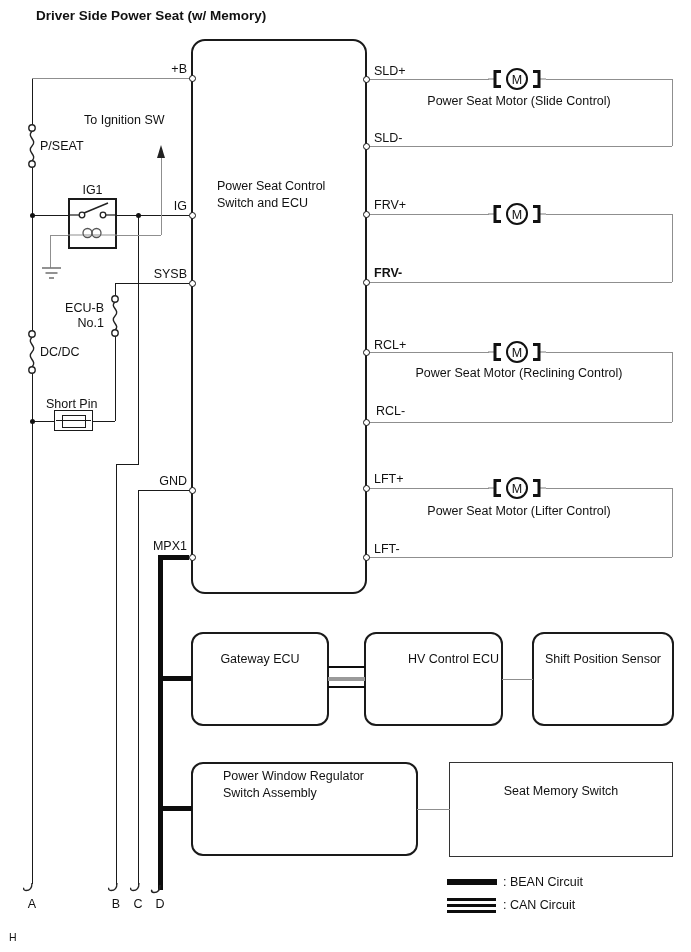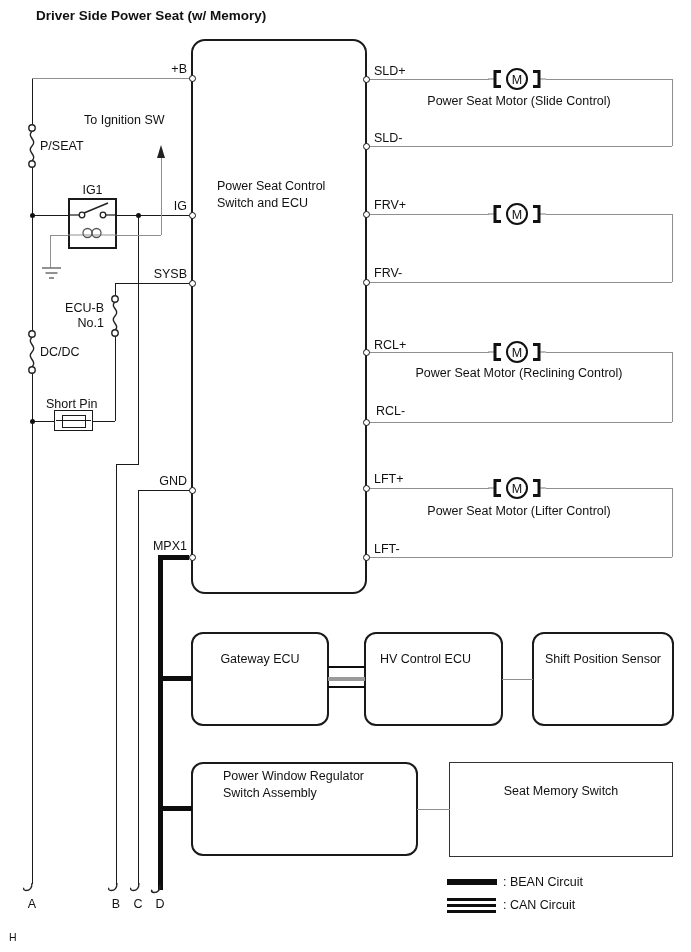--- a/index.html
+++ b/index.html
@@ -34,21 +34,21 @@
   <div class="box" style="left:191px;top:39px;width:176px;height:555px;border-radius:14px;"></div>
   <div class="lbl two" style="left:217px;top:150px;line-height:16.5px;margin-top:28px;">
     <span>Power Seat Control</span>
     <span>Switch and ECU</span>
   </div>
 
   <div class="box" style="left:191px;top:632px;width:138px;height:94px;"></div>
   <div class="lbl c" style="left:191px;top:652px;width:138px;">Gateway ECU</div>
 
   <div class="box" style="left:364px;top:632px;width:139px;height:94px;"></div>
-  <div class="lbl c" style="left:364px;top:652px;width:123px;">HV Control ECU</div>
+  <div class="lbl c" style="left:376px;top:652px;width:123px;text-align:right;">HV Control ECU</div>
 
   <div class="box" style="left:532px;top:632px;width:142px;height:94px;"></div>
   <div class="lbl c" style="left:532px;top:652px;width:142px;">Shift Position Sensor</div>
 
   <div class="box" style="left:191px;top:762px;width:227px;height:94px;"></div>
   <div class="lbl two" style="left:223px;top:768px;line-height:16.5px;">
     <span>Power Window Regulator</span>
     <span>Switch Assembly</span>
   </div>
 
@@ -175,21 +175,21 @@
   <div class="hg" style="left:369px;top:281.5px;width:303px;"></div>
   <svg style="left:488px;top:201px;" width="58" height="26" viewBox="0 0 58 26">
     <line x1="0" y1="13" x2="7" y2="13" stroke="#8f8f8f" stroke-width="1.2"></line>
     <line x1="51" y1="13" x2="58" y2="13" stroke="#8f8f8f" stroke-width="1.2"></line>
     <path d="M13,5.5 H7 V20.5 H13" fill="none" stroke="#111" stroke-width="3"></path>
     <path d="M45,5.5 H51 V20.5 H45" fill="none" stroke="#111" stroke-width="3"></path>
     <circle cx="29" cy="13" r="10" fill="#fff" stroke="#111" stroke-width="2"></circle>
     <text x="29" y="17.5" text-anchor="middle" font-size="12.5" fill="#111">M</text>
   </svg>
   <div class="lbl" style="left:374px;top:198px;">FRV+</div>
-  <div class="lbl" style="left:374px;top:266px;">FRV-</div>
+  <div class="lbl" style="left:374px;top:266px;font-weight:bold;">FRV-</div>
   <div class="pin" style="left:362.5px;top:210.5px;"></div>
   <div class="pin" style="left:362.5px;top:278.5px;"></div>
 
   <div class="hg" style="left:369px;top:351.5px;width:120px;"></div>
   <div class="hg" style="left:546px;top:351.5px;width:126px;"></div>
   <div class="vg" style="left:671.5px;top:352px;height:70px;"></div>
   <div class="hg" style="left:369px;top:421.5px;width:303px;"></div>
   <svg style="left:488px;top:339px;" width="58" height="26" viewBox="0 0 58 26">
     <line x1="0" y1="13" x2="7" y2="13" stroke="#8f8f8f" stroke-width="1.2"></line>
     <line x1="51" y1="13" x2="58" y2="13" stroke="#8f8f8f" stroke-width="1.2"></line>

